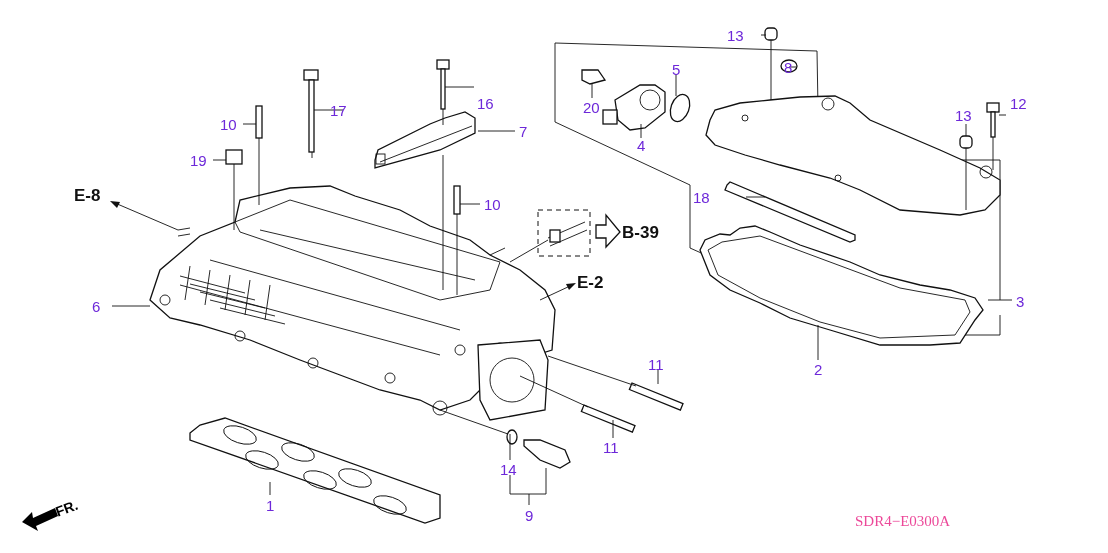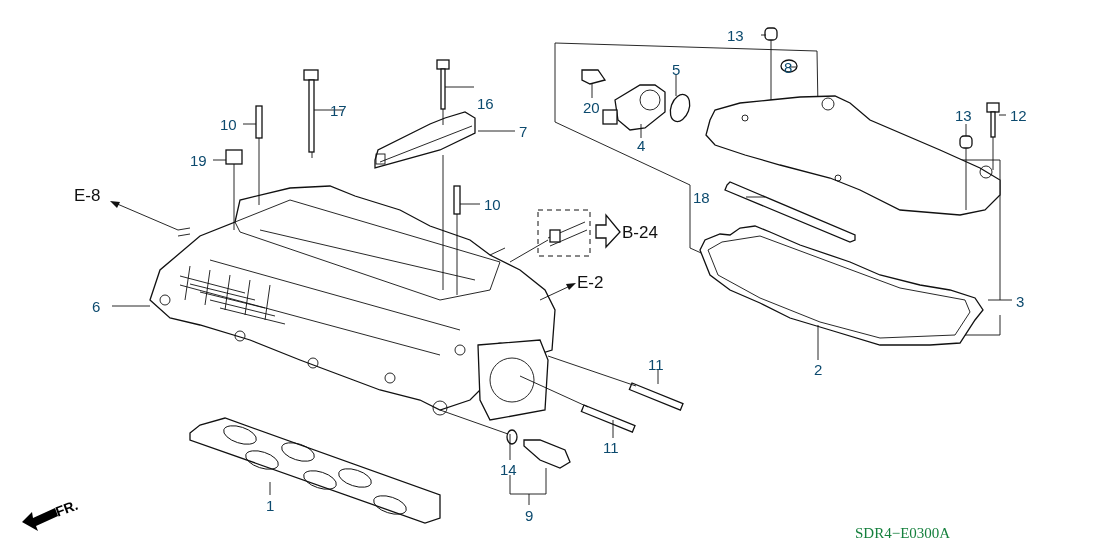--- a/index.html
+++ b/index.html
@@ -1,20 +1,20 @@
 <!DOCTYPE html>
 <html><head>
 <meta charset="utf-8">
 <style>
   html, body { margin: 0; padding: 0; background: #ffffff; }
   body { width: 1108px; height: 553px; overflow: hidden; position: relative; }
   #canvas { position: absolute; left: 0; top: 0; width: 1108px; height: 553px; }
-  .lbl { position: absolute; font-family: "Liberation Sans", sans-serif; font-size: 15px; color: #0c4a6e; line-height: 1; white-space: nowrap; }
-  .ref { position: absolute; font-family: "Liberation Sans", sans-serif; font-size: 17px; font-weight: normal; color: #111; line-height: 1; white-space: nowrap; }
-  .code { position: absolute; font-family: "Liberation Serif", serif; font-size: 15px; color: #15803d; line-height: 1; white-space: nowrap; margin-top: 12px; }
+  .lbl { position: absolute; font-family: "Liberation Sans", sans-serif; font-size: 15px; color: #6d28d9; line-height: 1; white-space: nowrap; }
+  .ref { position: absolute; font-family: "Liberation Sans", sans-serif; font-size: 17px; font-weight: bold; color: #111; line-height: 1; white-space: nowrap; }
+  .code { position: absolute; font-family: "Liberation Serif", serif; font-size: 15px; color: #ec4899; line-height: 1; white-space: nowrap; }
   .fr { position: absolute; font-family: "Liberation Sans", sans-serif; font-size: 14px; font-weight: bold; color: #000; transform: rotate(-20deg); transform-origin: left center; }
   svg .thin { stroke: #111; stroke-width: 0.9; fill: none; }
   svg .part { stroke: #111; stroke-width: 1.3; fill: #fff; }
   svg .dash { stroke: #111; stroke-width: 1; fill: none; stroke-dasharray: 5 4; }
 </style>
 </head>
 <body>
 
 <svg id="canvas" viewBox="0 0 1108 553" xmlns="http://www.w3.org/2000/svg">
 
@@ -208,28 +208,28 @@
 <span class="lbl" style="left:637px;top:138px">4</span>
 <span class="lbl" style="left:672px;top:62px">5</span>
 <span class="lbl" style="left:92px;top:299px">6</span>
 <span class="lbl" style="left:519px;top:124px">7</span>
 <span class="lbl" style="left:784px;top:60px">8</span>
 <span class="lbl" style="left:525px;top:508px">9</span>
 <span class="lbl" style="left:220px;top:117px">10</span>
 <span class="lbl" style="left:484px;top:197px">10</span>
 <span class="lbl" style="left:648px;top:357px">11</span>
 <span class="lbl" style="left:603px;top:440px">11</span>
-<span class="lbl" style="left:1010px;top:108px">12</span>
+<span class="lbl" style="left:1010px;top:96px">12</span>
 <span class="lbl" style="left:727px;top:28px">13</span>
 <span class="lbl" style="left:955px;top:108px">13</span>
 <span class="lbl" style="left:500px;top:462px">14</span>
 <span class="lbl" style="left:190px;top:153px">19</span>
 <span class="lbl" style="left:477px;top:96px">16</span>
 <span class="lbl" style="left:330px;top:103px">17</span>
 <span class="lbl" style="left:583px;top:100px">20</span>
 <span class="lbl" style="left:693px;top:190px">18</span>
 
 <span class="ref" style="left:74px;top:187px">E-8</span>
 <span class="ref" style="left:577px;top:274px">E-2</span>
-<span class="ref" style="left:622px;top:224px">B-24</span>
+<span class="ref" style="left:622px;top:224px">B-39</span>
 
 <span class="fr" style="left:56px;top:504px">FR.</span>
 <span class="code" style="left:855px;top:514px">SDR4−E0300A</span>
 
 </body></html>

